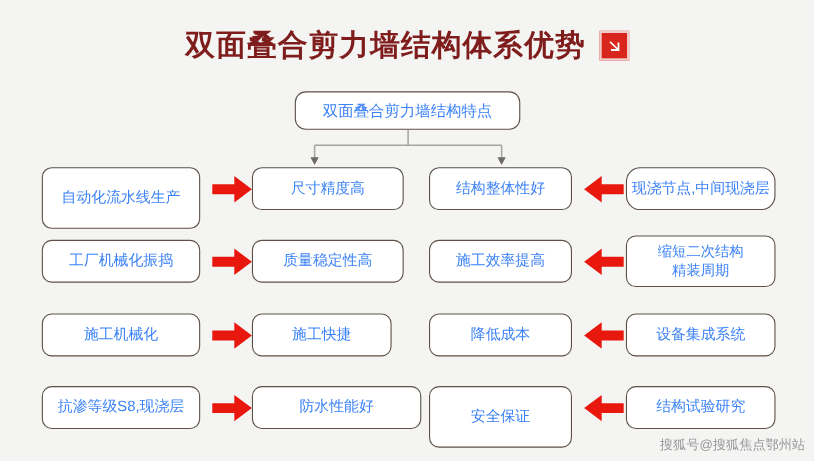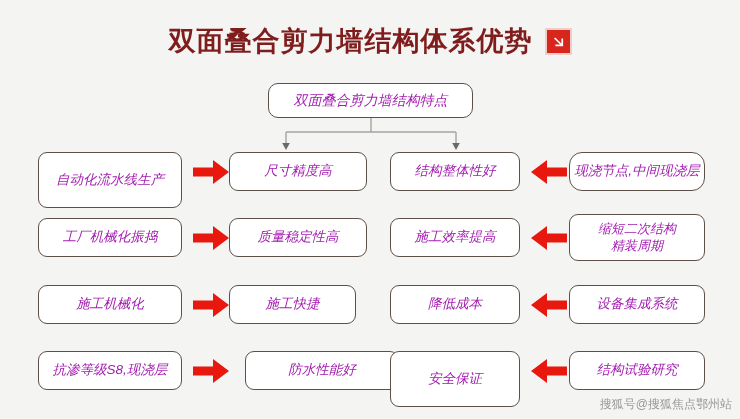--- a/index.html
+++ b/index.html
@@ -59,25 +59,24 @@
   .node {
     position: absolute;
     box-sizing: border-box;
     background: #ffffff;
     border: 1.6px solid #5c5049;
     border-radius: 9px;
     display: flex;
     align-items: center;
     justify-content: center;
     text-align: center;
-    color: #a21caf;
+    color: #3b82f6;
     font-size: 13.5px;
     line-height: 1.25;
     padding: 2px 4px;
-    font-style: italic;
   }
   .node.two-line { font-size: 13px; }
 
   
   .root-node {
     left: 268px;
     top: 83px;
     width: 205px;
     height: 35px;
     border-radius: 10px;
@@ -187,21 +186,21 @@
     </svg>
   </div>
   <div class="node" style="left:569px; top:285px; width:136px; height:39px;">设备集成系统</div>
 
   <div class="node" style="left:38px;  top:351px; width:144px; height:39px;">抗渗等级S8,现浇层</div>
   <div class="red-arrow" style="left:190px; top:356px;">
     <svg width="40" height="28" viewBox="0 0 40 28" aria-hidden="true">
       <path d="M2 9.5 L22 9.5 L22 2 L38 14 L22 26 L22 18.5 L2 18.5 Z" fill="#e8180f"></path>
     </svg>
   </div>
-  <div class="node" style="left:229px; top:351px; width:154px; height:39px;margin-left:16px;">防水性能好</div>
+  <div class="node" style="left:229px; top:351px; width:154px; height:39px;">防水性能好</div>
 
   <div class="node" style="left:390px; top:351px; width:130px; height:56px;">安全保证</div>
   <div class="red-arrow" style="left:528px; top:356px;">
     <svg width="40" height="28" viewBox="0 0 40 28" aria-hidden="true">
       <path d="M38 9.5 L18 9.5 L18 2 L2 14 L18 26 L18 18.5 L38 18.5 Z" fill="#e8180f"></path>
     </svg>
   </div>
   <div class="node" style="left:569px; top:351px; width:136px; height:39px;">结构试验研究</div>
 
   <div class="watermark">搜狐号@搜狐焦点鄂州站</div>

